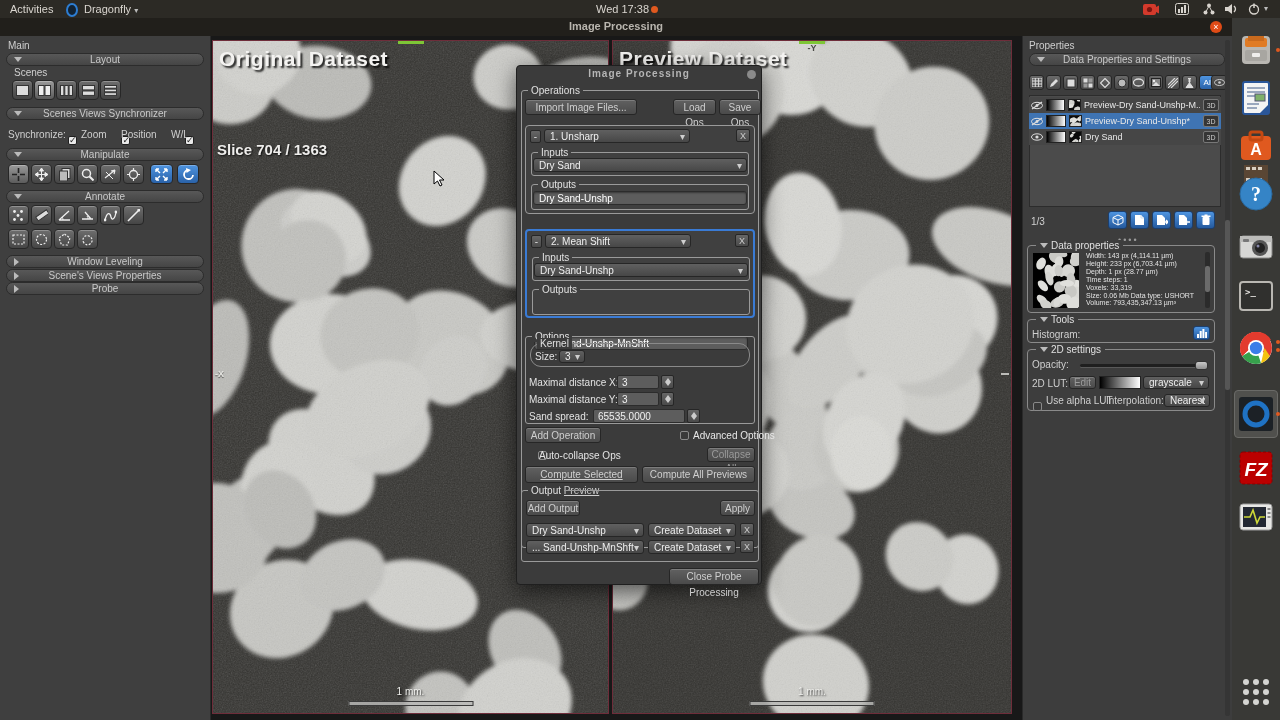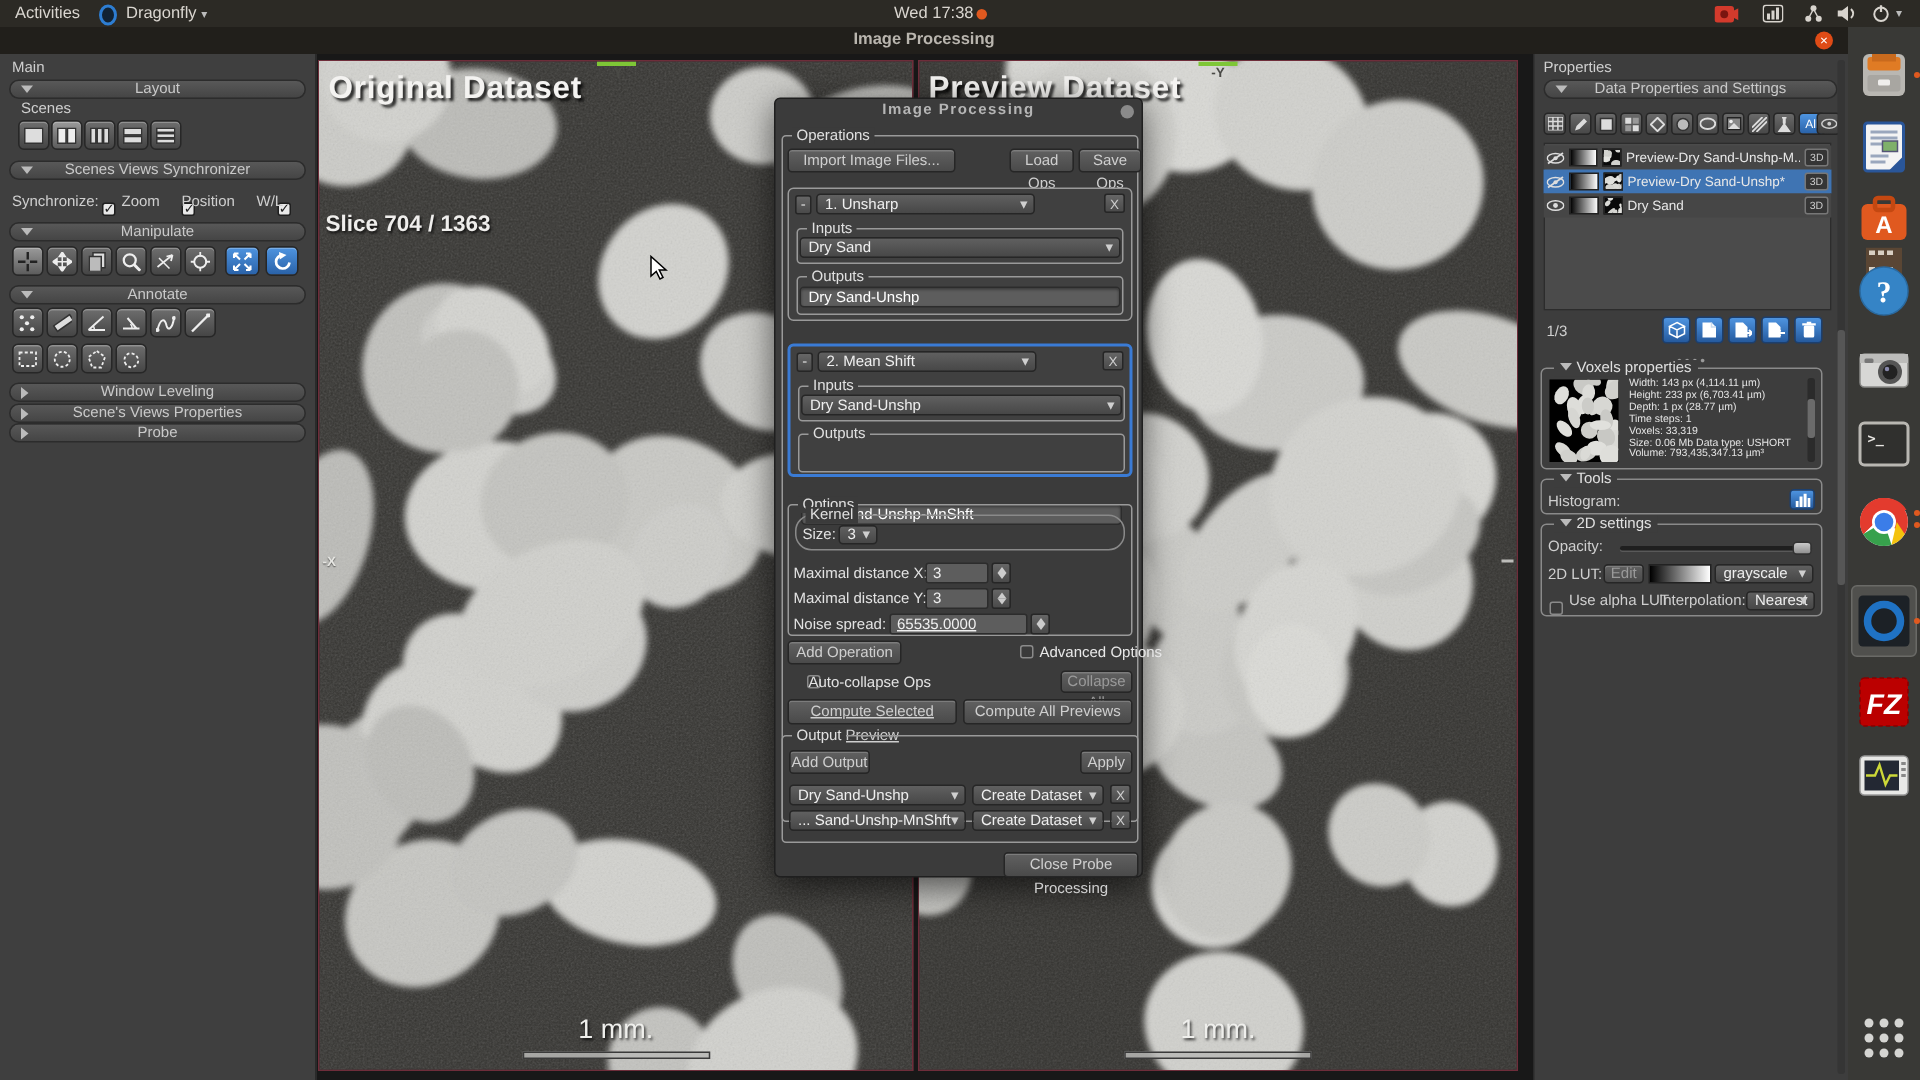--- a/index.html
+++ b/index.html
@@ -36,21 +36,21 @@
   .view { position:absolute; top:4px; height:674px; border:1px solid #6e2d3a; overflow:hidden; background:#343330; }
   #view-left { left:1px; width:397px; }
   #view-right { left:401px; width:400px; }
   .view svg { position:absolute; left:0; top:0; }
   .bigtitle { position:absolute; left:6px; top:6px; font-size:21px; font-weight:bold; color:#f4f3f1; text-shadow:2px 2px 2px rgba(0,0,0,.85); letter-spacing:.5px; }
   .slicelbl { position:absolute; left:4px; top:100px; font-size:15px; font-weight:bold; color:#efeeec; text-shadow:1px 1px 2px rgba(0,0,0,.8); }
   .axis-top { position:absolute; top:2px; left:50%; transform:translateX(-50%); font-size:9px; color:#4a4a46; font-weight:bold; }
   .greentick { position:absolute; top:0; left:50%; transform:translateX(-50%); width:26px; height:3px; background:#7ec636; }
   .axis-left { position:absolute; left:2px; top:328px; font-size:9px; color:#e6e6e2; font-weight:bold; text-shadow:0 1px 1px rgba(0,0,0,.6); }
   .axis-right-dash { position:absolute; right:2px; top:332px; width:8px; height:2px; background:#dcdcd8; opacity:.8; }
-  .scaletext { position:absolute; bottom:16px; width:100%; text-align:center; font-size:18px; color:#efefec; text-shadow:1px 1px 2px rgba(0,0,0,.8); }
+  .scaletext { position:absolute; bottom:16px; width:100%; text-align:center; font-size:10px; color:#efefec; text-shadow:1px 1px 2px rgba(0,0,0,.8); }
   .scalebar { position:absolute; bottom:7px; left:50%; transform:translateX(-50%); width:125px; height:5px; background:rgba(185,185,182,.85); border:1px solid #3a3a3a; }
 
   
   #cursor { left:433px; top:170px; z-index:70; }
 
   
   #dialog { left:516px; top:65px; width:246px; height:520px; background:#3b3b3b; border:1px solid #1f1f1f; border-radius:4px; box-shadow:0 6px 22px rgba(0,0,0,.6); z-index:40; color:#ddd; font-size:10px; }
   #dlg-title { position:absolute; left:0; top:0; width:100%; height:16px; text-align:center; color:#b5b5b5; font-weight:bold; font-size:10px; line-height:16px; letter-spacing:1px; }
   #dlg-close { position:absolute; right:5px; top:4px; width:9px; height:9px; border-radius:50%; background:#8a8a8a; }
   .fs { position:absolute; border:1px solid #9a9a9a; border-radius:3px; }
@@ -472,22 +472,22 @@
         <div class="legend" style="background:#3b3b3b;">Kernel</div>
         <div class="dlbl" style="left:4px; top:7px;">Size:</div>
         <div class="dd" style="left:28px; top:6px; width:26px; height:13px; line-height:12px;"><span>3</span></div>
       </div>
       <div class="dlbl" style="left:3px; top:40px;">Maximal distance X:</div>
       <div class="spin" style="left:91px; top:38px; width:42px; height:14px; line-height:13px;">3</div>
       <div class="spinbtn" style="left:135px; top:38px; height:14px;"></div>
       <div class="dlbl" style="left:3px; top:57px;">Maximal distance Y:</div>
       <div class="spin" style="left:91px; top:55px; width:42px; height:14px; line-height:13px;">3</div>
       <div class="spinbtn" style="left:135px; top:55px; height:14px;"></div>
-      <div class="dlbl" style="left:3px; top:74px;">Noise spread:</div>
-      <div class="spin" style="left:67px; top:72px; width:92px; height:14px; line-height:13px;text-decoration:underline;">65535.0000</div>
+      <div class="dlbl" style="left:3px; top:74px;">Sand spread:</div>
+      <div class="spin" style="left:67px; top:72px; width:92px; height:14px; line-height:13px;">65535.0000</div>
       <div class="spinbtn" style="left:161px; top:72px; height:14px;"></div>
     </div>
 
     <div class="btn" style="left:8px; top:361px; width:76px; height:16px; line-height:15px;">Add Operation</div>
     <span class="cb dark abs" style="left:163px; top:364px;"></span>
     <div class="dlbl" style="left:176px; top:364px; color:#e8e8e8;">Advanced Options</div>
 
     <span class="cb dark abs" style="left:9px; top:384px;"></span>
     <div class="dlbl" style="left:22px; top:384px;">Auto-collapse Ops</div>
     <div class="btn" style="left:190px; top:381px; width:48px; height:15px; line-height:14px; color:#9a9a9a;">Collapse All</div>
@@ -682,21 +682,21 @@
         <svg class="s" width="10" height="12">
           <rect x="1.5" y="3" width="7" height="8" rx="1" fill="#fff"></rect>
           <rect x="0.5" y="1.5" width="9" height="1.5" fill="#fff"></rect>
           <rect x="3.5" y="0.5" width="3" height="1.5" fill="#fff"></rect>
         </svg>
       </div>
 
     <div style="position:absolute; left:95px; top:199px; color:#9a9a9a; font-size:9px; letter-spacing:2px;">••••</div>
 
     <div class="sect" style="top:209px; height:68px;">
-      <div class="legend"><span class="tri"></span><span>Voxels properties</span></div>
+      <div class="legend"><span class="tri"></span><span>Data properties</span></div>
       <div style="position:absolute; left:5px; top:7px; width:46px; height:55px; background:#000; overflow:hidden;">
         <svg class="s" width="46" height="55">
             <rect width="46" height="55" fill="#000"></rect>
             <g id="sandT">
               <ellipse cx="9.14153023250401" cy="46.81659379508346" rx="3.7088305335491896" ry="6.286686869338155" transform="rotate(130.3 9.1 46.8)" fill="rgb(217,217,213)"></ellipse>
               <ellipse cx="12.08504794165492" cy="50.56998391752131" rx="3.6543082708958536" ry="5.529162080958486" transform="rotate(125.6 12.1 50.6)" fill="rgb(215,215,211)"></ellipse>
               <ellipse cx="13.037769946269691" cy="51.57991985557601" rx="4.435112413018942" ry="5.921085232868791" transform="rotate(115.6 13.0 51.6)" fill="rgb(209,209,205)"></ellipse>
               <ellipse cx="24.635126897599548" cy="49.359107720665634" rx="7.327794285491109" ry="4.8213119227439165" transform="rotate(157.3 24.6 49.4)" fill="rgb(204,204,200)"></ellipse>
               <ellipse cx="31.154973283410072" cy="18.345823866548017" rx="3.2404745179228485" ry="6.505247533321381" transform="rotate(36.8 31.2 18.3)" fill="rgb(213,213,209)"></ellipse>
               <ellipse cx="22.72817952837795" cy="4.110496751964092" rx="7.171130991308019" ry="5.8148996736854315" transform="rotate(35.4 22.7 4.1)" fill="rgb(201,201,197)"></ellipse>

